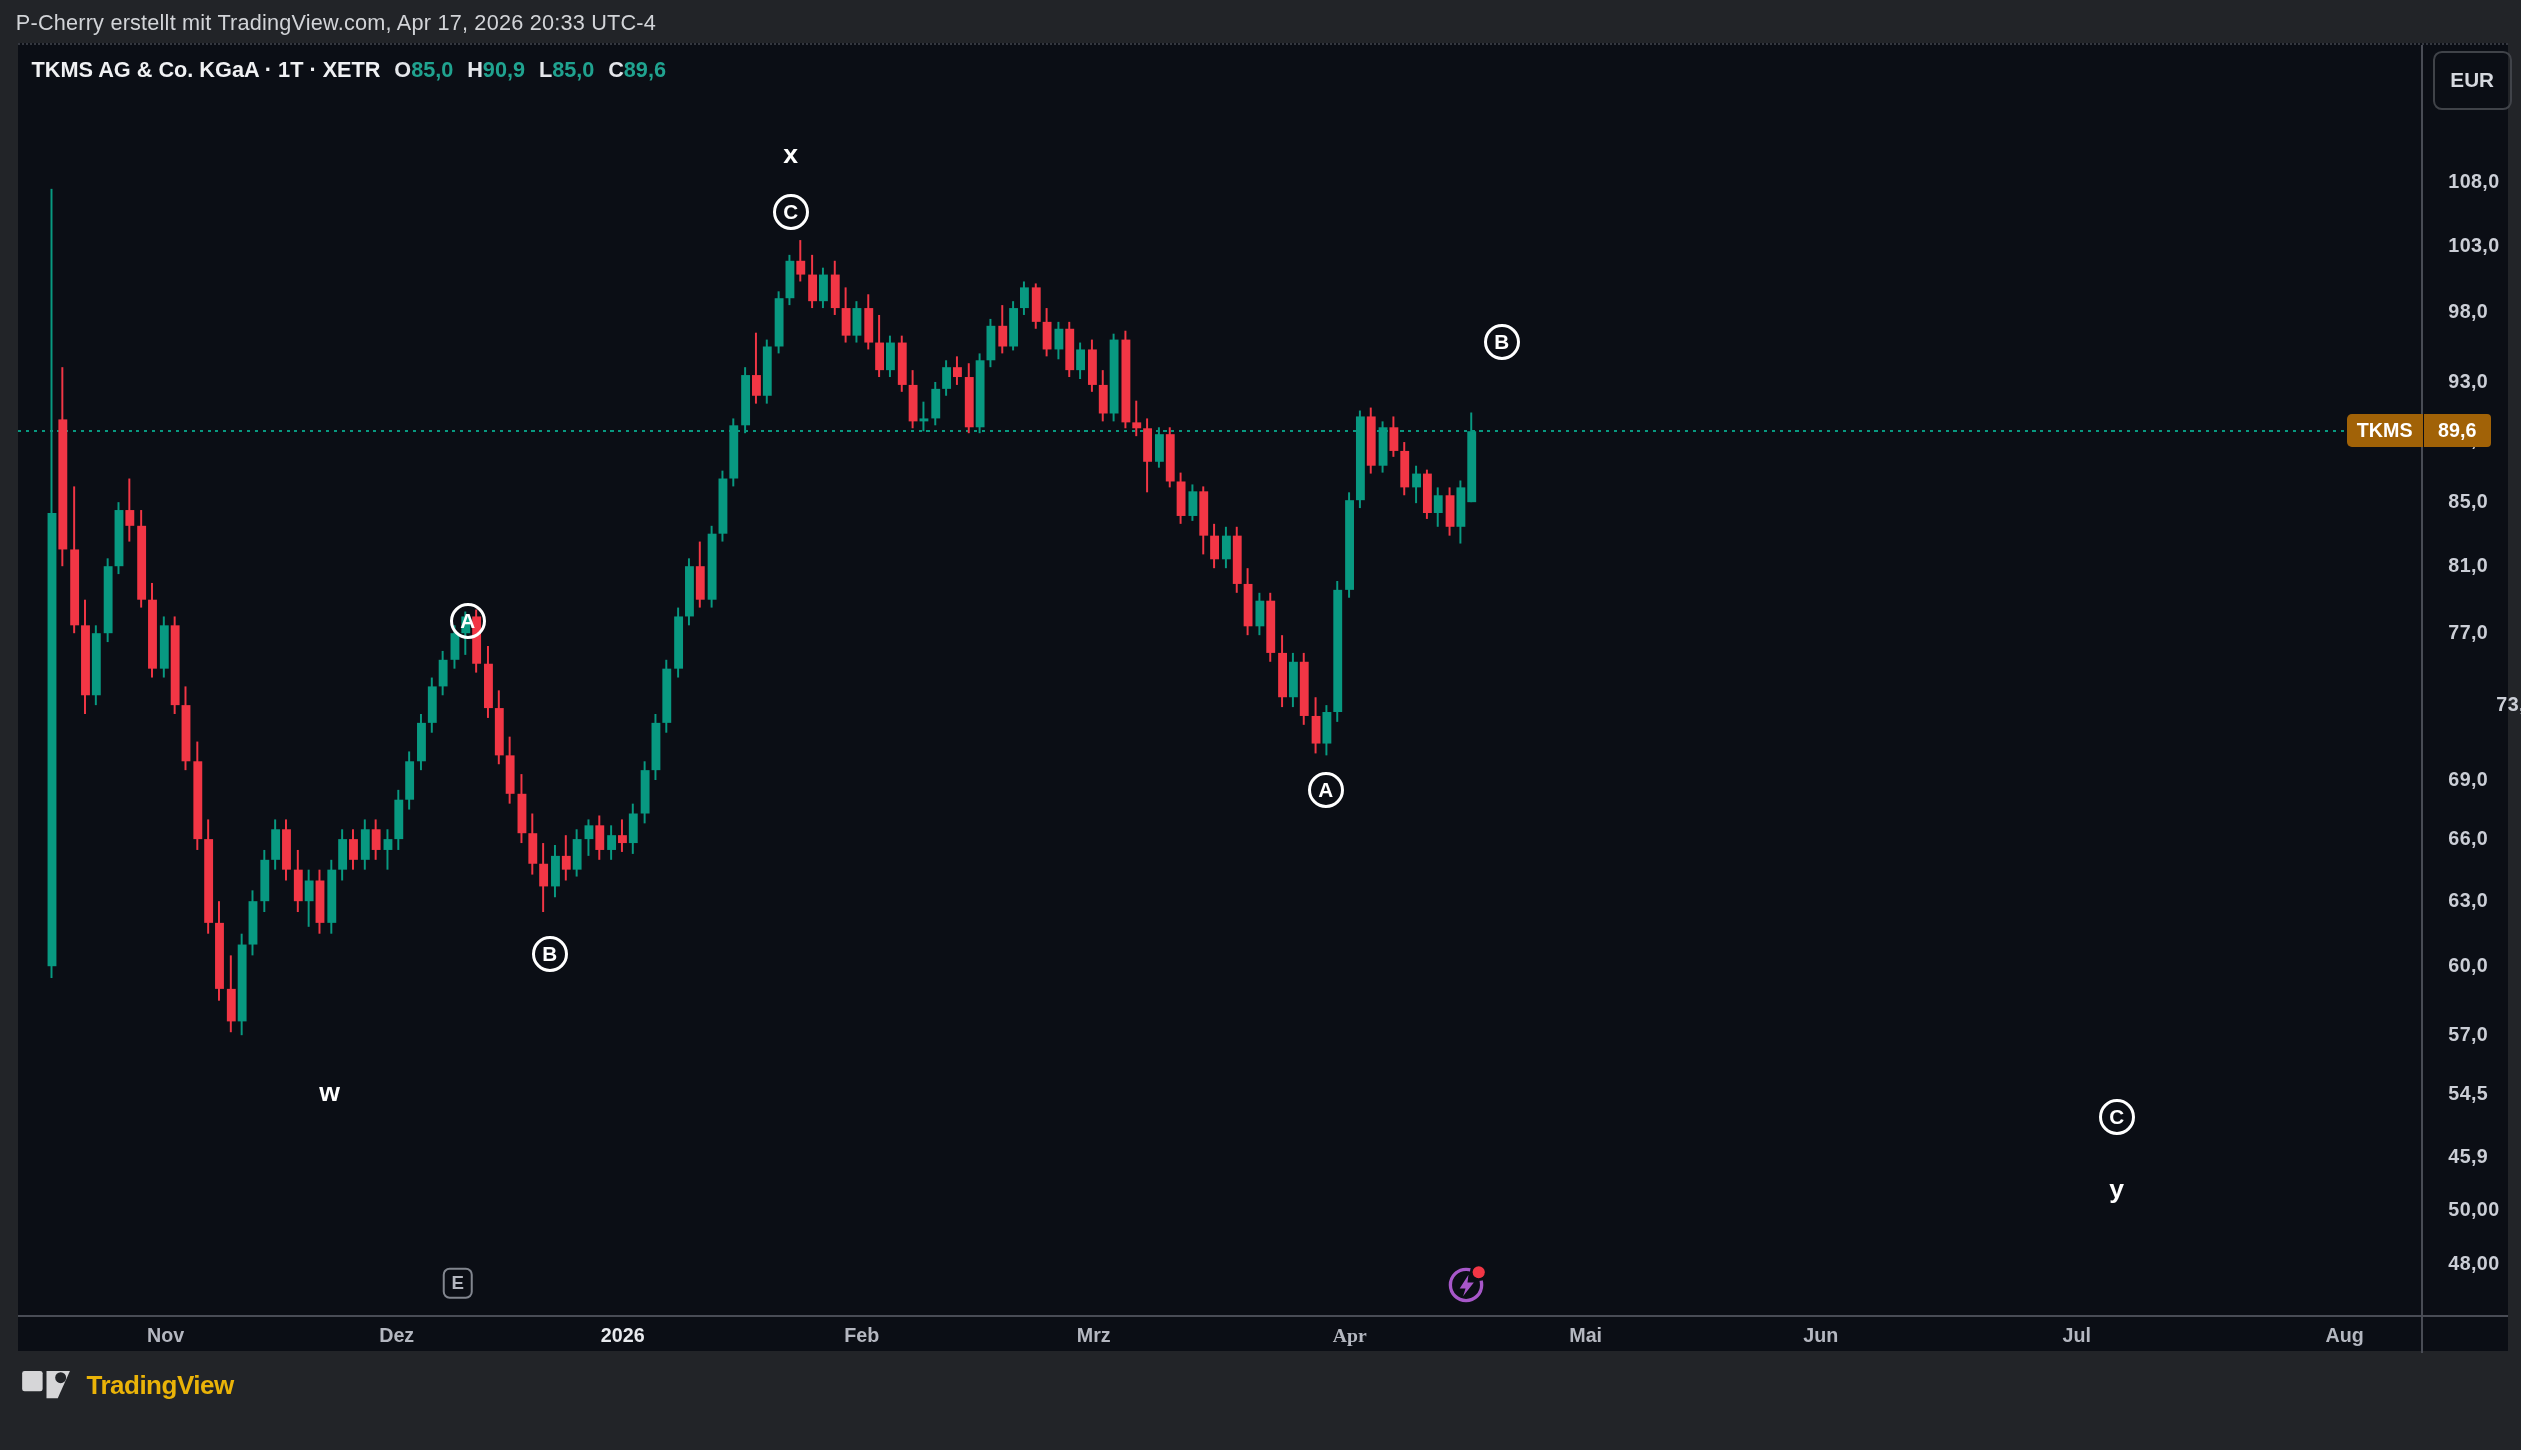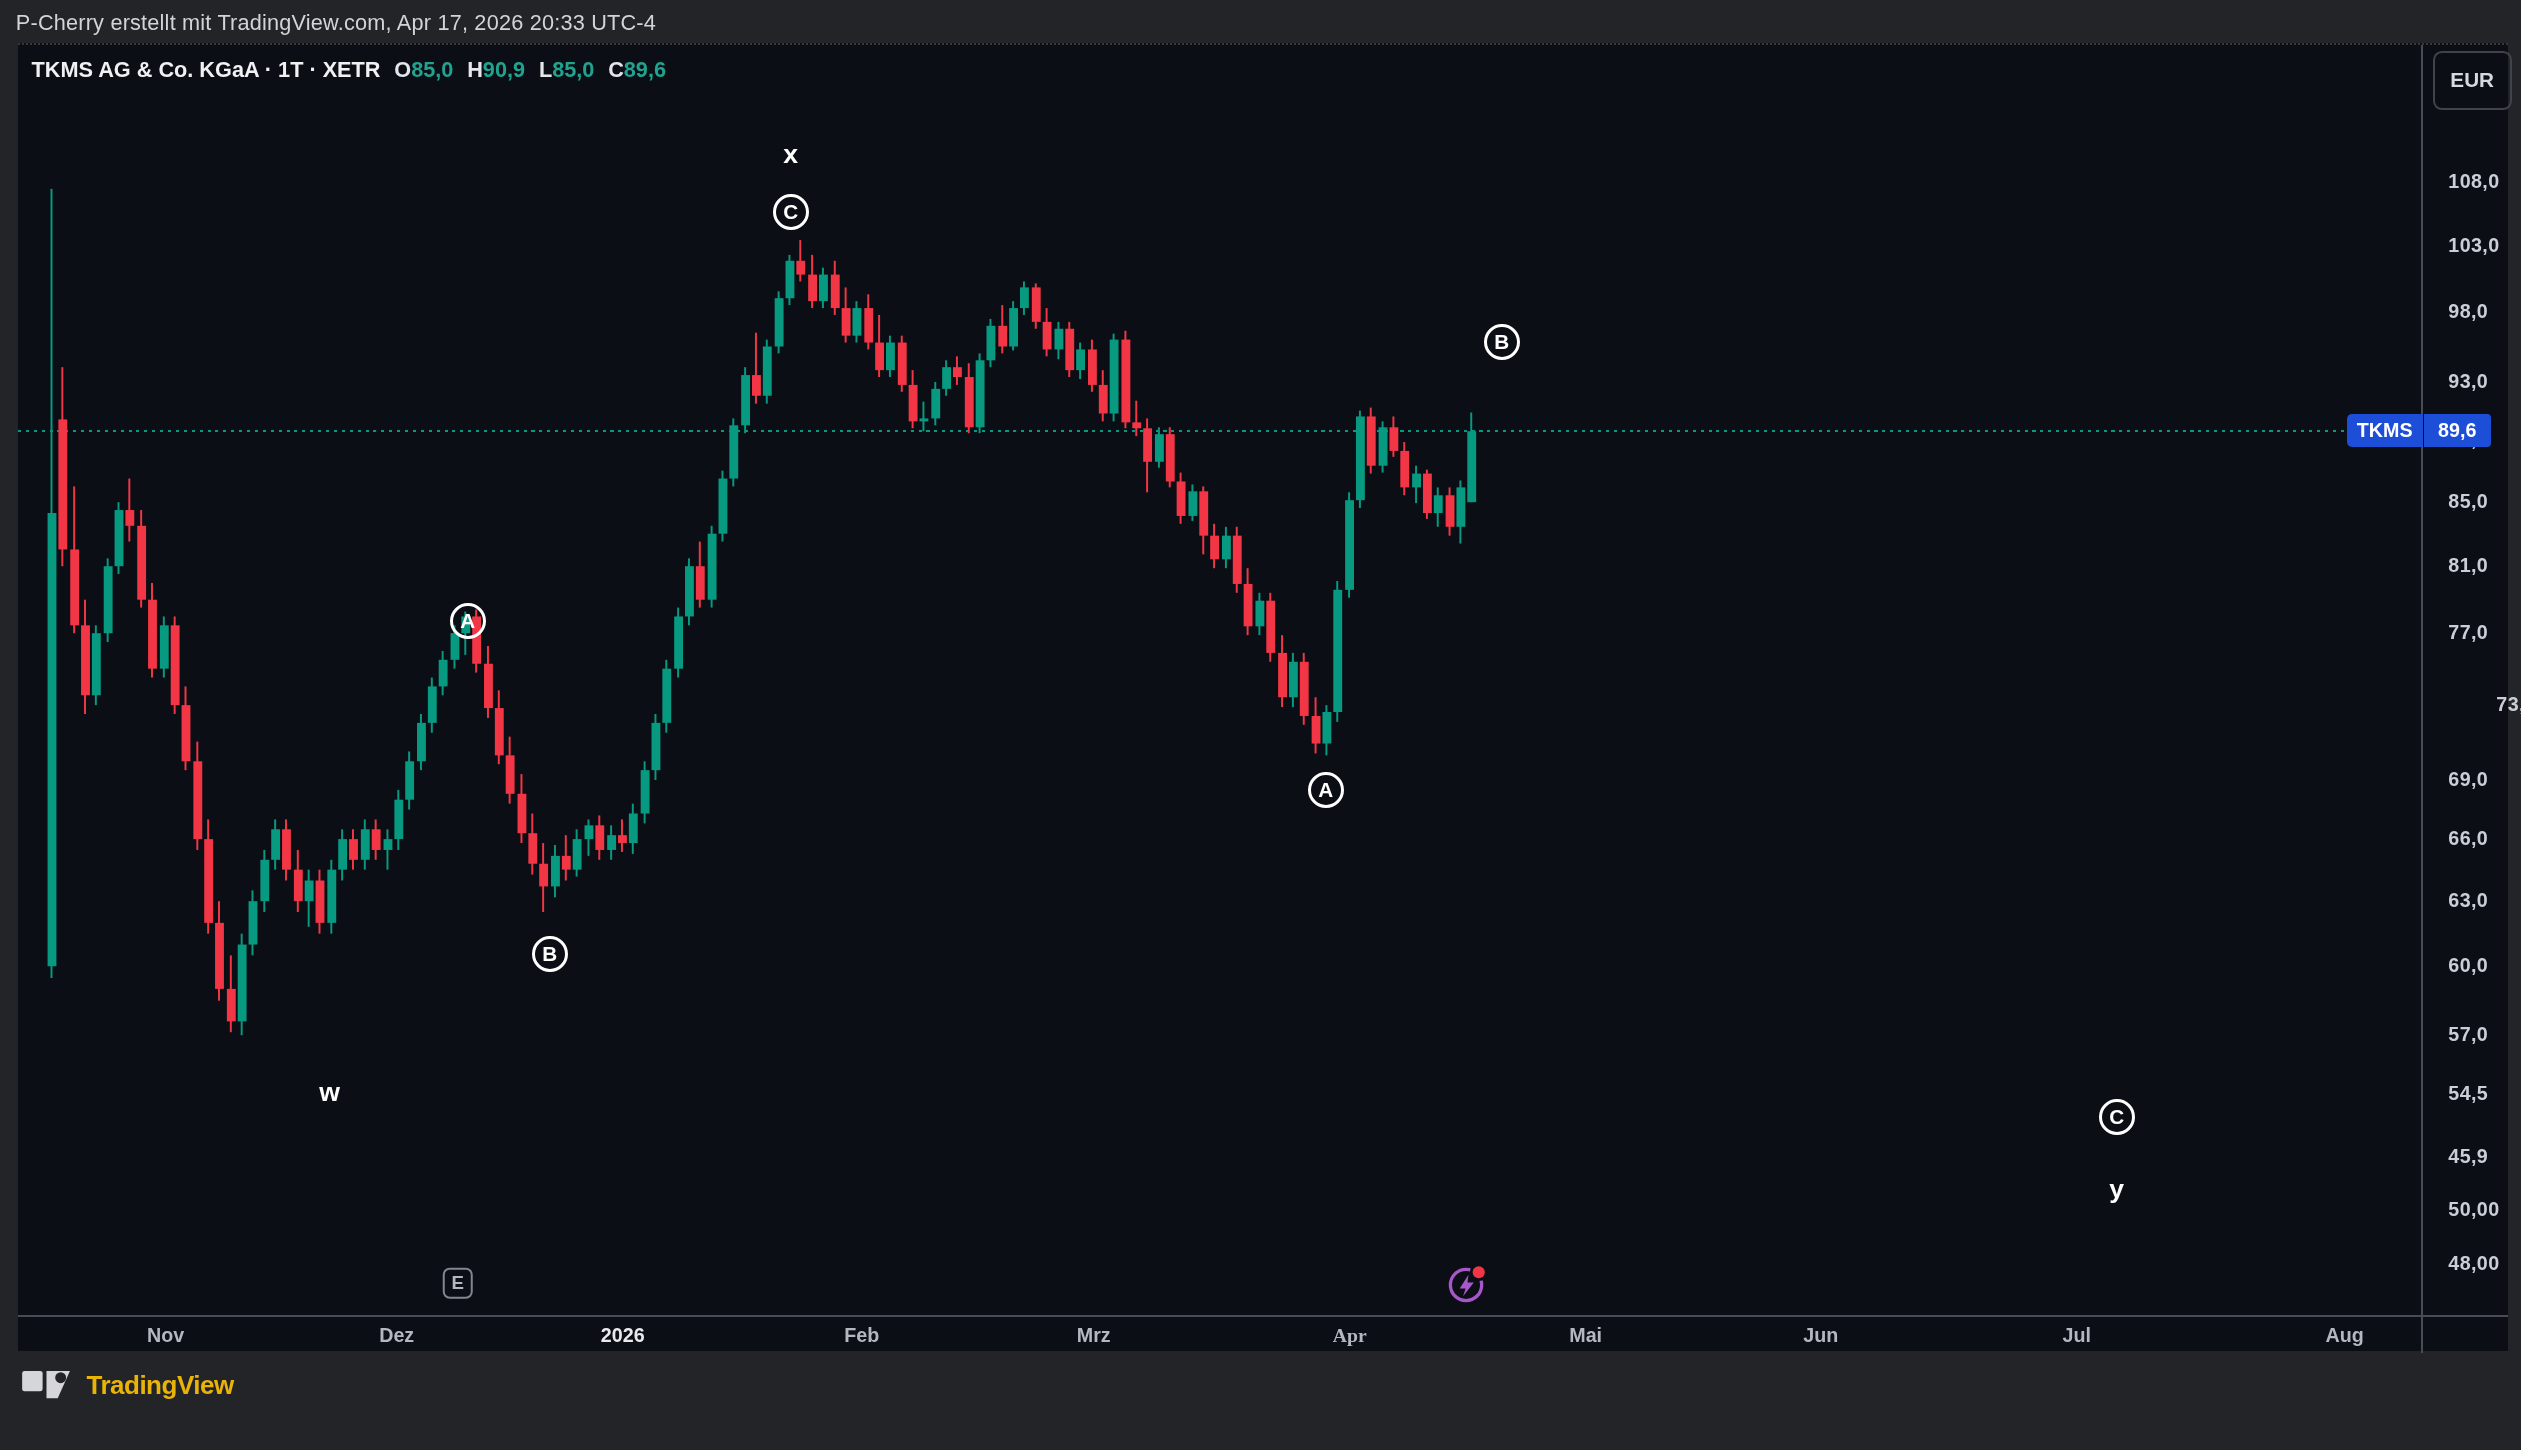--- a/index.html
+++ b/index.html
@@ -34,21 +34,21 @@
              display:flex; align-items:center; justify-content:center; background:#0b0e15; z-index:6; }
   .minds { position:absolute; transform:translate(-50%,-50%); width:43px; height:43px; z-index:6; }
   
   .v-sep { position:absolute; left:2403px; top:0; width:2px; height:1308px; background:#494c55; }
   .h-sep { position:absolute; left:0; top:1270px; width:2490px; height:2px; background:#494c55; }
   .price-axis { position:absolute; left:2405px; top:0; width:86px; height:1270px; }
   .ptick { position:absolute; left:25.6px; font-size:19.7px; font-weight:600; color:#cbced6; letter-spacing:0.4px; }
   .eur-btn { position:absolute; left:2415px; top:5.9px; width:79px; height:59px; border:2px solid #404349;
              border-radius:8.9px; color:#d6d9df; font-size:20.7px; font-weight:600;
              display:flex; align-items:center; justify-content:center; z-index:7; }
-  .chip { position:absolute; height:33px; background:#1d4ed8; color:#ffffff; font-size:19.7px; font-weight:700;
+  .chip { position:absolute; height:33px; background:#a16207; color:#ffffff; font-size:19.7px; font-weight:700;
           display:flex; align-items:center; justify-content:center; z-index:8; }
   .chip.sym-chip  { left:2329px; width:76px; border-radius:4.9px 0 0 4.9px; }
   .chip.price-chip{ left:2406px; width:67px; border-radius:0 3.9px 3.9px 0; }
   
   .time-axis { position:absolute; left:0; top:1272px; width:2490px; height:36px; }
   .ttick { position:absolute; top:0; transform:translateX(-50%); line-height:36px;
            font-size:19.7px; font-weight:600; color:#b4b7c0; }
   .ttick.year { color:#e8eaee; font-weight:700; }
   
   .footer { position:absolute; left:0; top:1352px; width:2522px; height:99px; }

